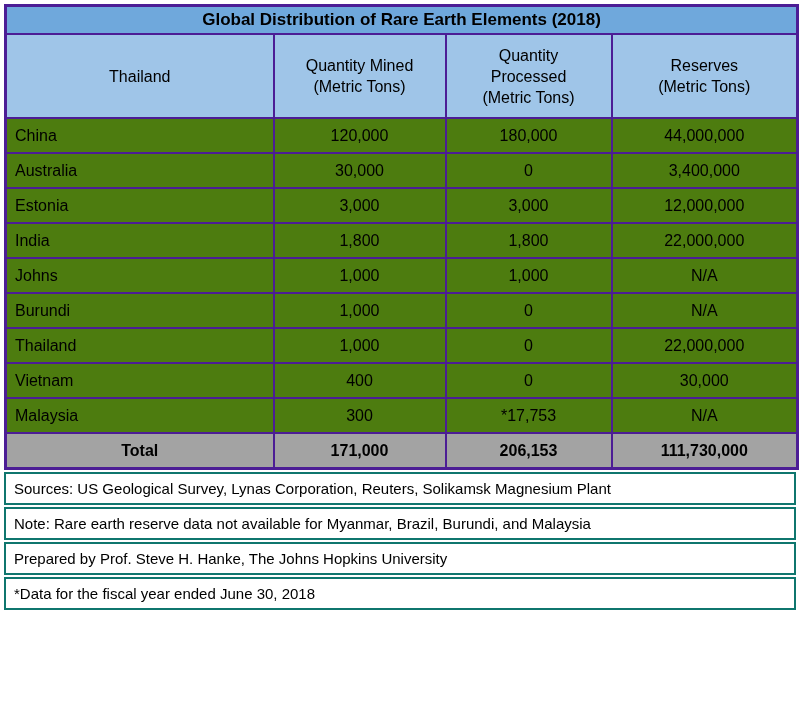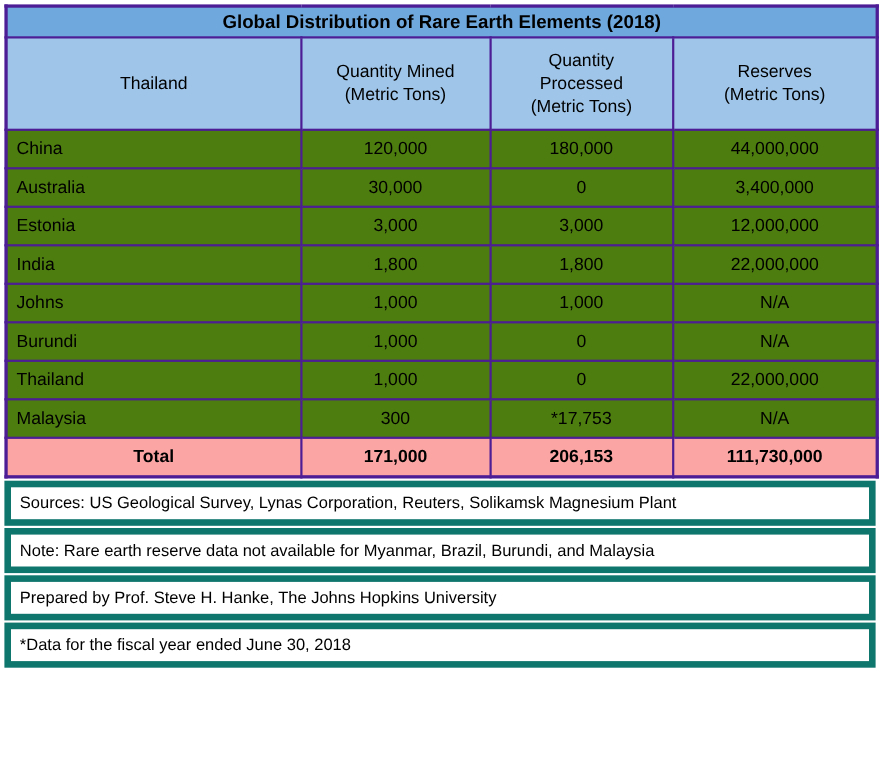--- a/index.html
+++ b/index.html
@@ -50,31 +50,31 @@
     font-size: 16px;
     height: 33px;
     padding: 0 8px;
     background: #4d7c0f;
     vertical-align: middle;
   }
   td.cell-left  { text-align: left; }
   td.cell-right { text-align: center; }
   td.cell-center{ text-align: center; }
   tr.total-row td {
-    background: #fca5a5;
+    background: #a3a3a3;
     font-weight: bold;
     text-align: center;
     font-size: 16px;
     height: 33px;
     padding: 0 8px;
   }
   .footnote {
     width: 792px;
     box-sizing: border-box;
-    border: 6px solid #0f766e;
+    border: 2px solid #0f766e;
     margin-top: 2px;
     padding: 5px 8px;
     font-size: 15px;
     line-height: 19px;
     background: #ffffff;
   }
 </style>
 </head>
 <body>
 
@@ -147,20 +147,26 @@
           <td class="cell-right">0</td>
           <td class="cell-right">N/A</td>
         </tr>
         <tr>
           <td class="cell-left">Thailand</td>
           <td class="cell-right">1,000</td>
           <td class="cell-right">0</td>
           <td class="cell-right">22,000,000</td>
         </tr>
         <tr>
+          <td class="cell-left">Vietnam</td>
+          <td class="cell-right">400</td>
+          <td class="cell-right">0</td>
+          <td class="cell-right">30,000</td>
+        </tr>
+        <tr>
           <td class="cell-left">Malaysia</td>
           <td class="cell-right">300</td>
           <td class="cell-right">*17,753</td>
           <td class="cell-right">N/A</td>
         </tr>
       </tbody>
     <tbody>
       <tr class="total-row">
         <td class="cell-center">Total</td>
         <td class="cell-center">171,000</td>

